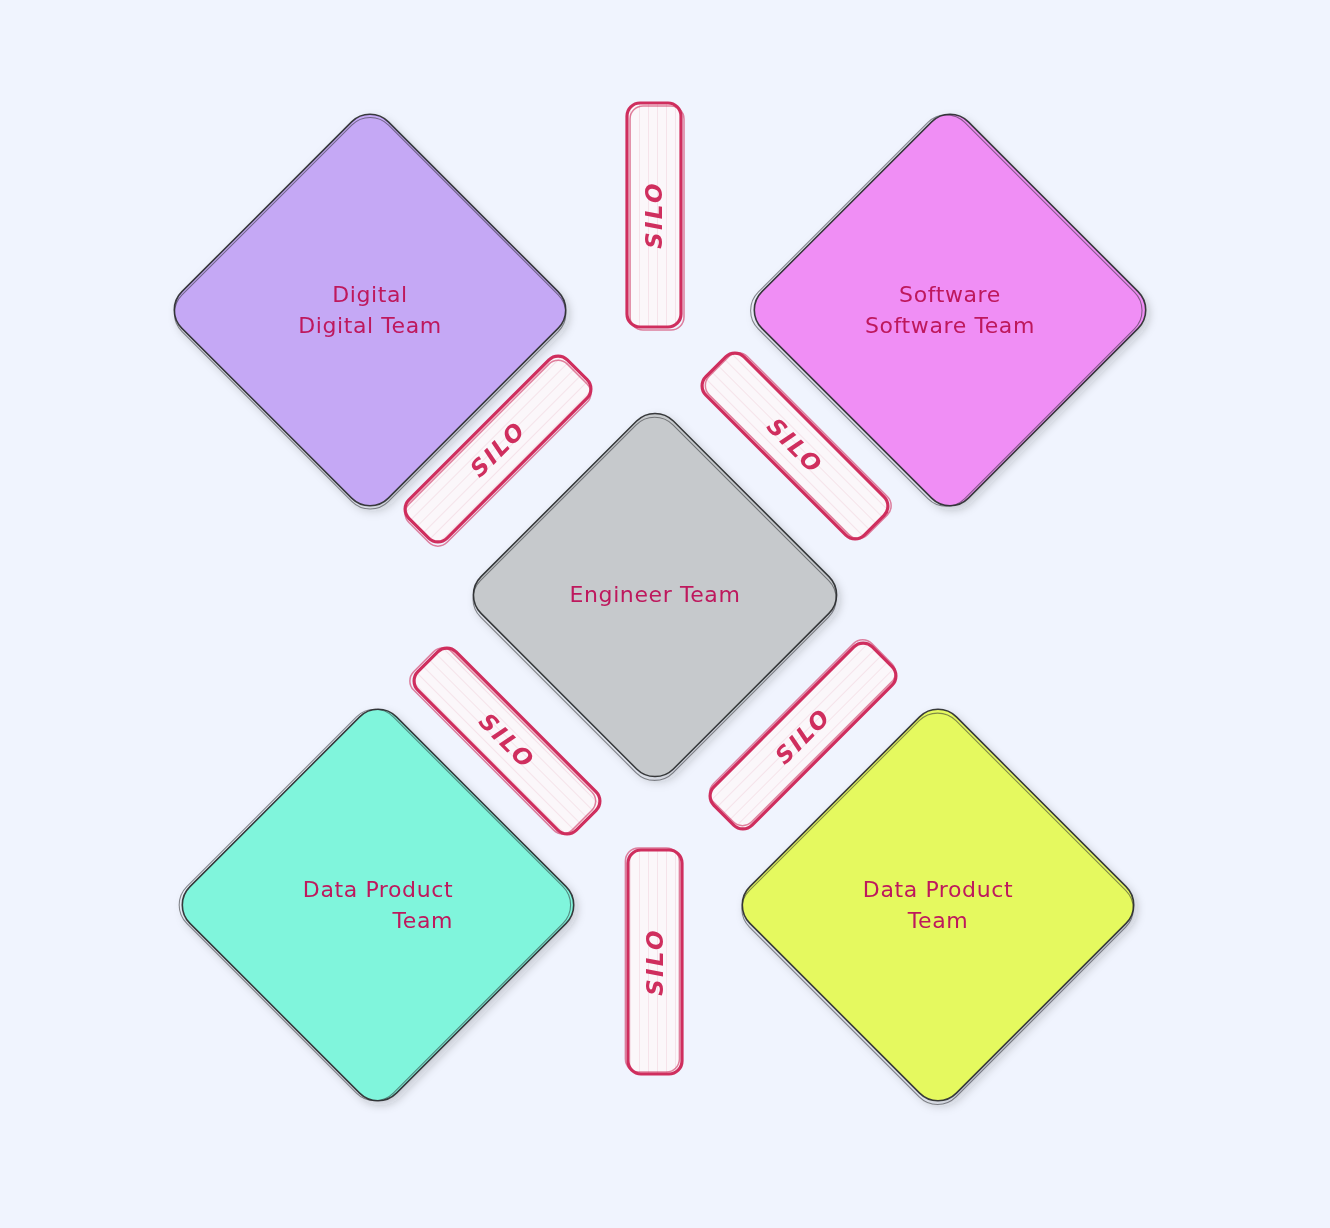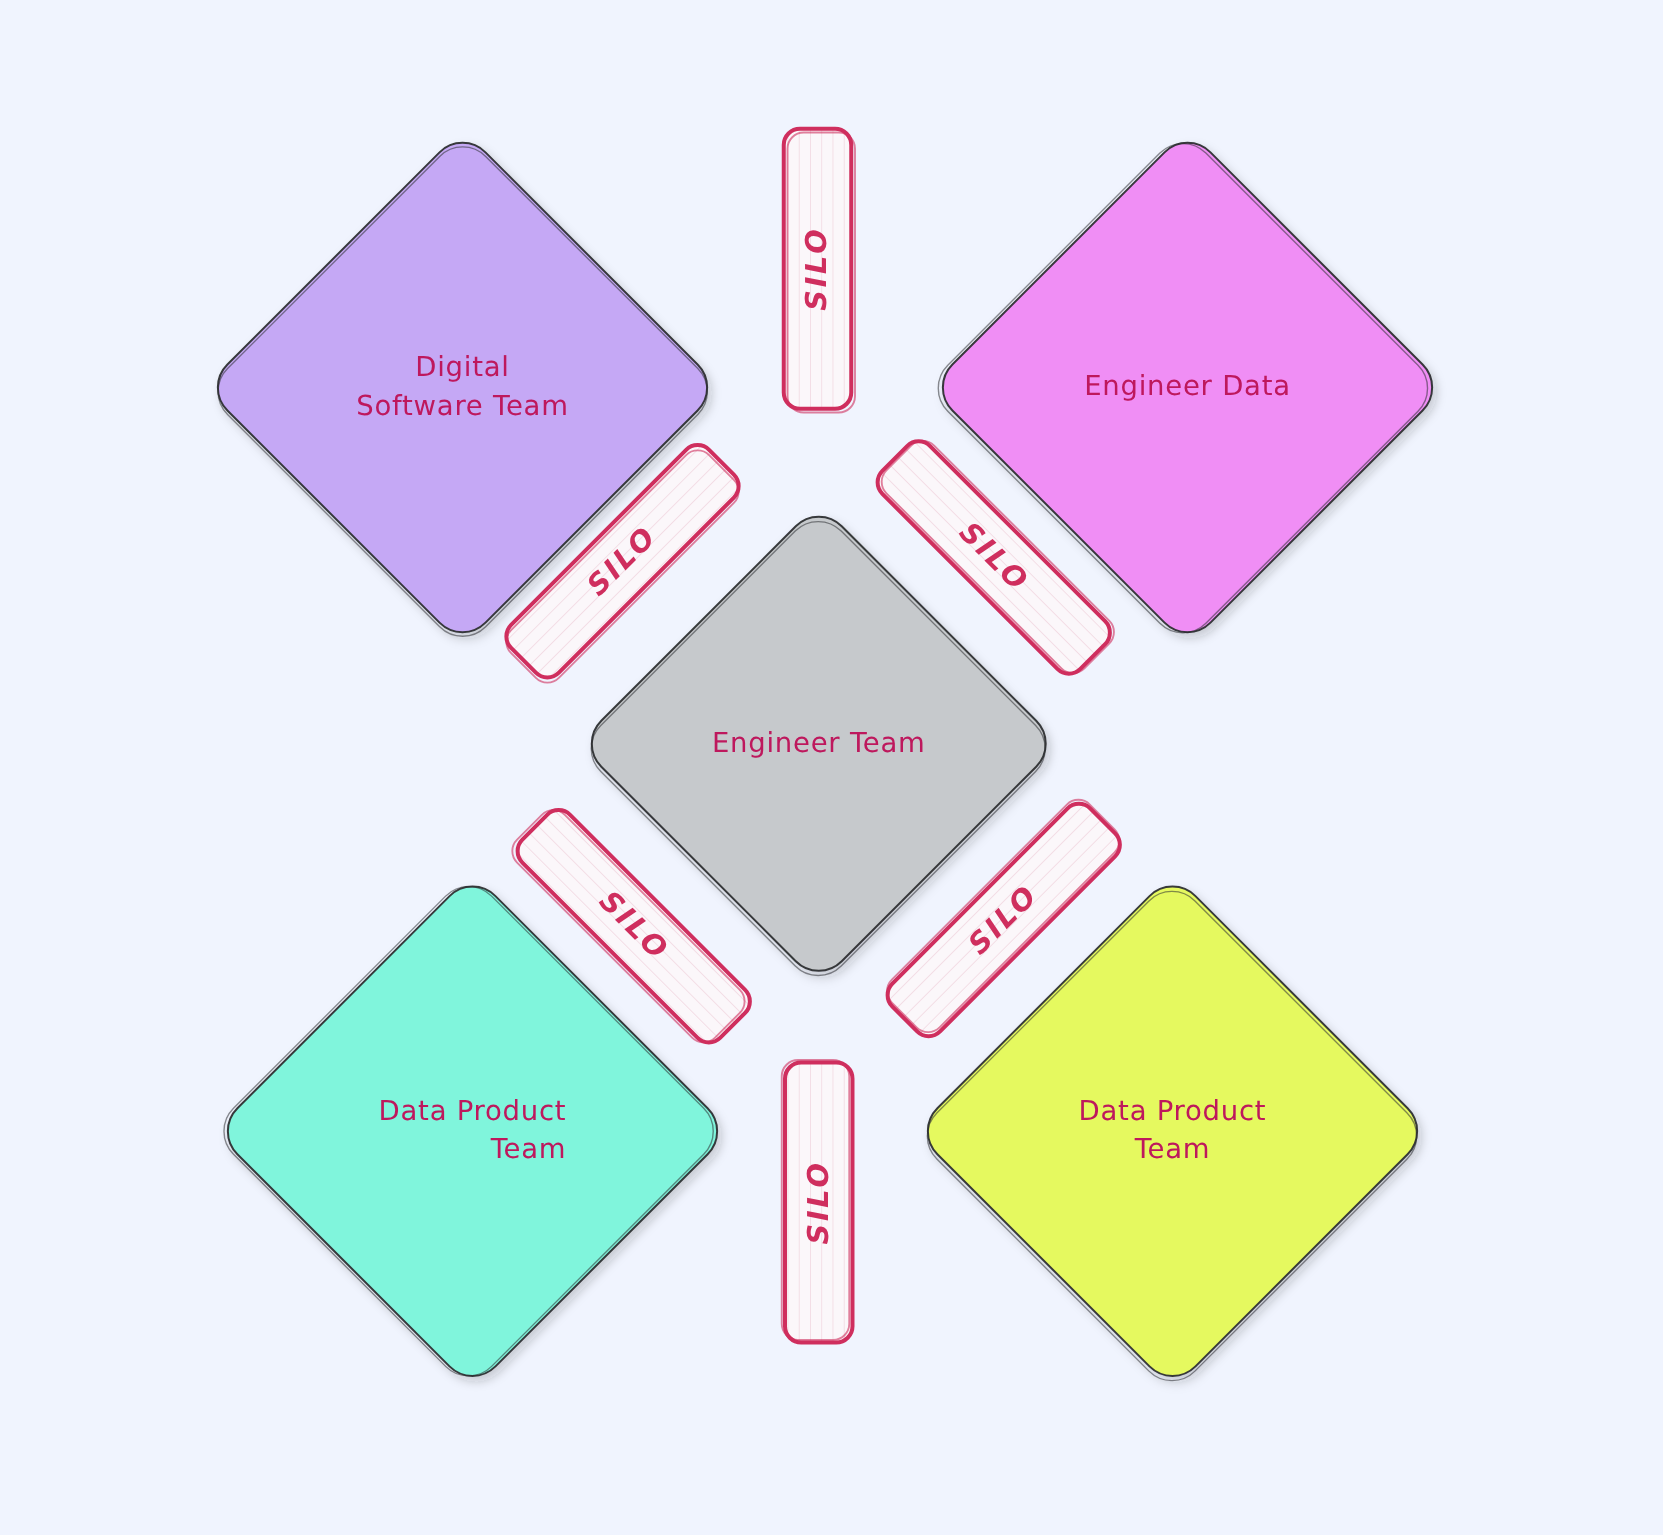--- a/index.html
+++ b/index.html
@@ -104,22 +104,22 @@
           <rect x="483" y="632" width="54" height="224" rx="13" ry="13" fill="none" stroke="#cf2e5e" stroke-width="1.5" stroke-opacity="0.6" stroke-linejoin="round" transform="rotate(135 507 741)"></rect>
         </g>
         <g>
           <rect x="776" y="624" width="54" height="224" rx="13" ry="13" fill="url(#siloHatch)" stroke="#cf2e5e" stroke-width="3.2" stroke-opacity="1" stroke-linejoin="round" transform="rotate(45 803 736)"></rect>
           <rect x="773.4" y="622" width="54" height="224" rx="13" ry="13" fill="none" stroke="#cf2e5e" stroke-width="1.5" stroke-opacity="0.6" stroke-linejoin="round" transform="rotate(45 803 736)"></rect>
         </g>
       </g>
   </svg>
 
   <div id="node-labels">
-      <div class="node-label" style="left: 370px; top: 310px;"><div>Digital</div><div>Software Team</div></div>
-      <div class="node-label" style="left: 950px; top: 310px;"><div>Engineer Data</div></div>
+      <div class="node-label" style="left: 370px; top: 310px;"><div>Digital</div><div>Digital Team</div></div>
+      <div class="node-label" style="left: 950px; top: 310px;"><div>Software</div><div>Software Team</div></div>
       <div class="node-label" style="left: 655px; top: 595px;"><div>Engineer Team</div></div>
       <div class="node-label" style="left: 378px; top: 905px; text-align: right;"><div>Data Product</div><div>Team</div></div>
       <div class="node-label" style="left: 938px; top: 905px;"><div>Data Product</div><div>Team</div></div>
     </div>
   <div id="silo-labels">
       <div class="silo-label" style="left: 654px; top: 215px; transform: translate(-50%, -50%) rotate(-90deg);">SILO</div>
       <div class="silo-label" style="left: 655px; top: 962px; transform: translate(-50%, -50%) rotate(-90deg);">SILO</div>
       <div class="silo-label" style="left: 498px; top: 449px; transform: translate(-50%, -50%) rotate(-45deg);">SILO</div>
       <div class="silo-label" style="left: 795px; top: 446px; transform: translate(-50%, -50%) rotate(45deg);">SILO</div>
       <div class="silo-label" style="left: 507px; top: 741px; transform: translate(-50%, -50%) rotate(45deg);">SILO</div>

